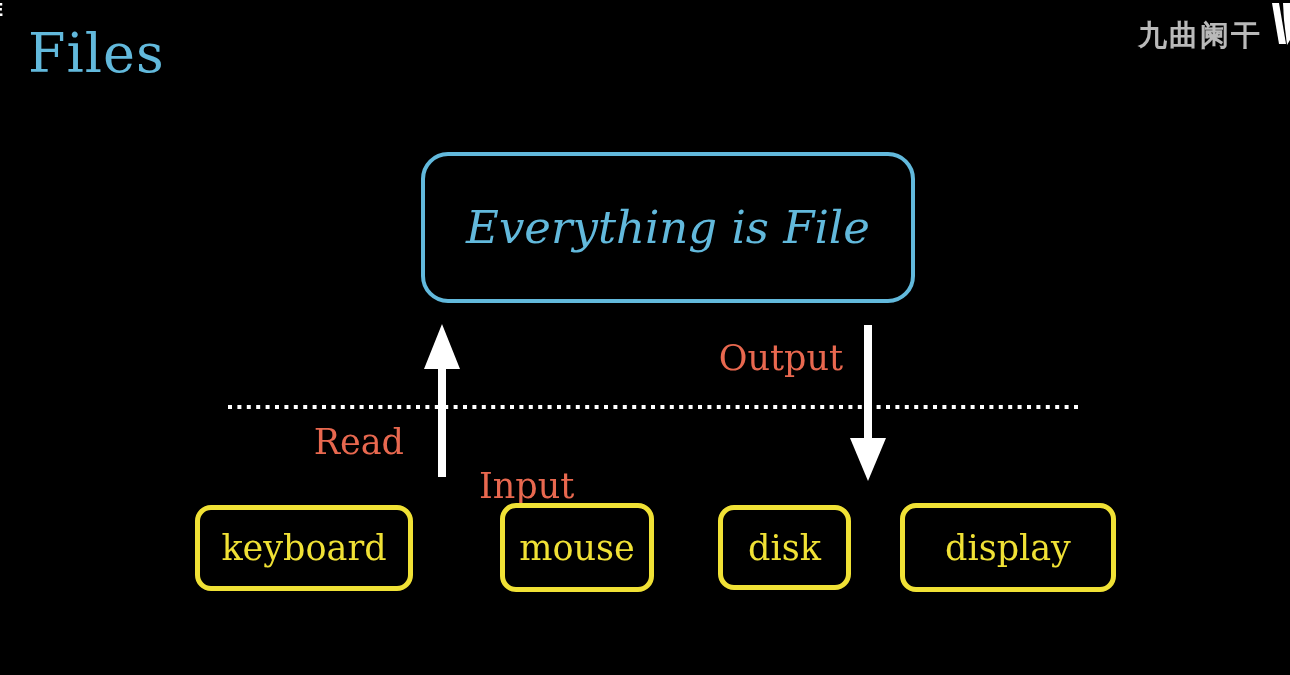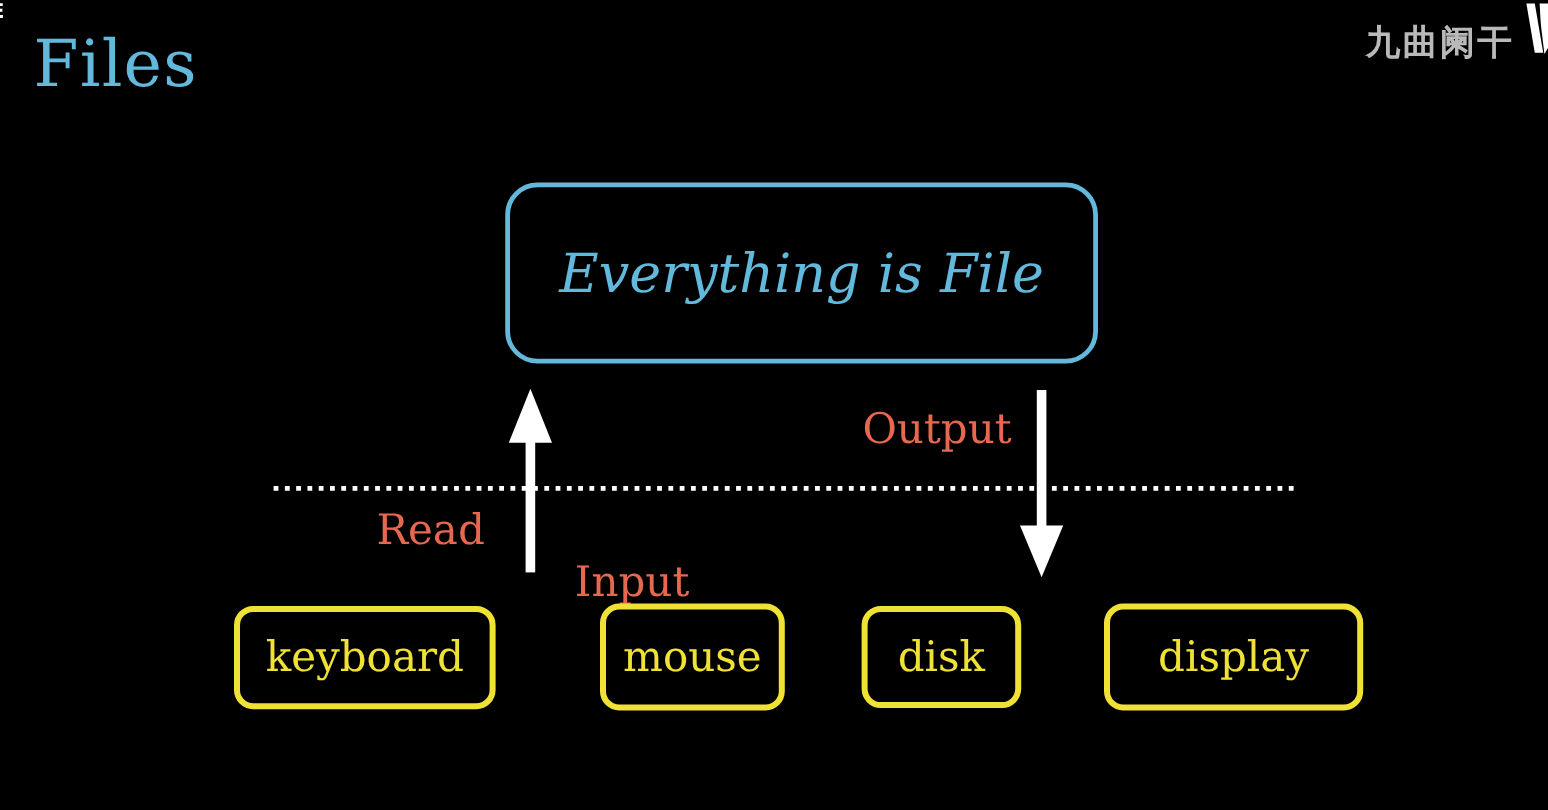--- a/index.html
+++ b/index.html
@@ -68,21 +68,21 @@
   
   .device-box{
     position:absolute;box-sizing:border-box;
     border:5px solid var(--c-yellow);border-radius:16px;
     display:flex;align-items:center;justify-content:center;
     color:var(--c-yellow);font-size:35px;
   }
   .device-keyboard{left:195px;top:505px;width:218px;height:86px;}
   .device-mouse{left:472px;top:503px;width:154px;height:89px;margin-left:28px;}
   .device-disk{left:718px;top:505px;width:133px;height:85px;}
-  .device-display{left:900px;top:503px;width:216px;height:89px;margin-left:20px;}
+  .device-display{left:900px;top:503px;width:216px;height:89px;}
 </style>
 </head>
 <body>
 
 <div class="stage">
 
   <div class="corner-fragment">
     <span>E</span>
   </div>
 

